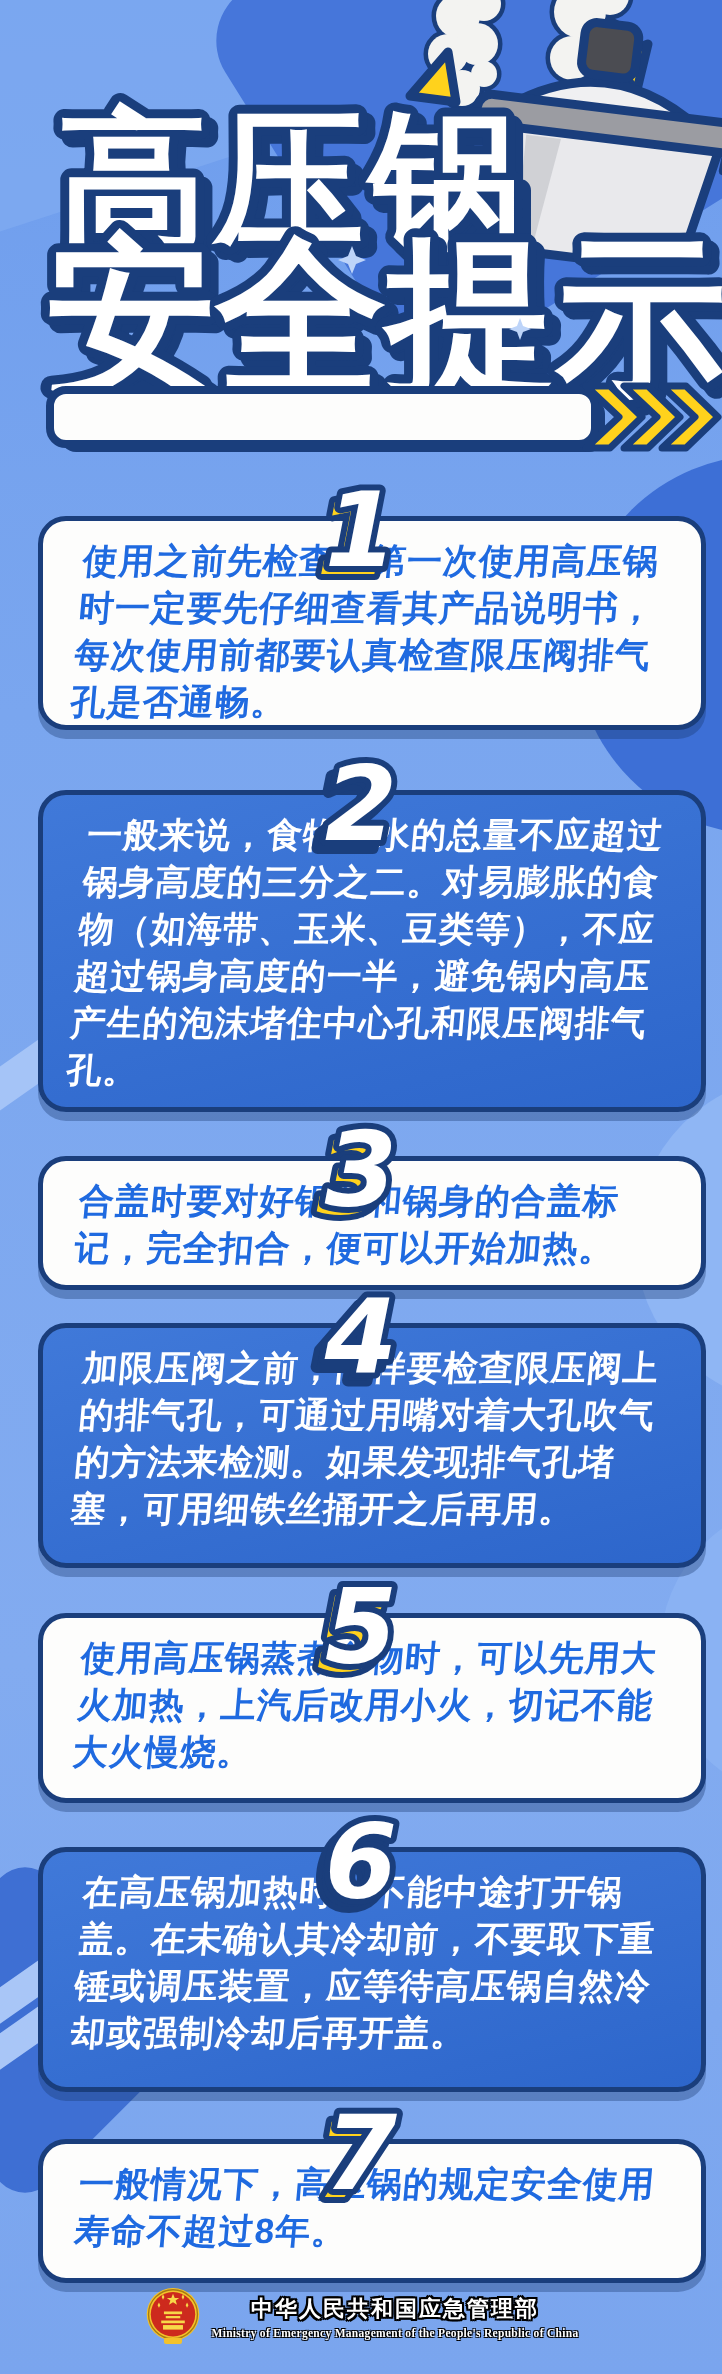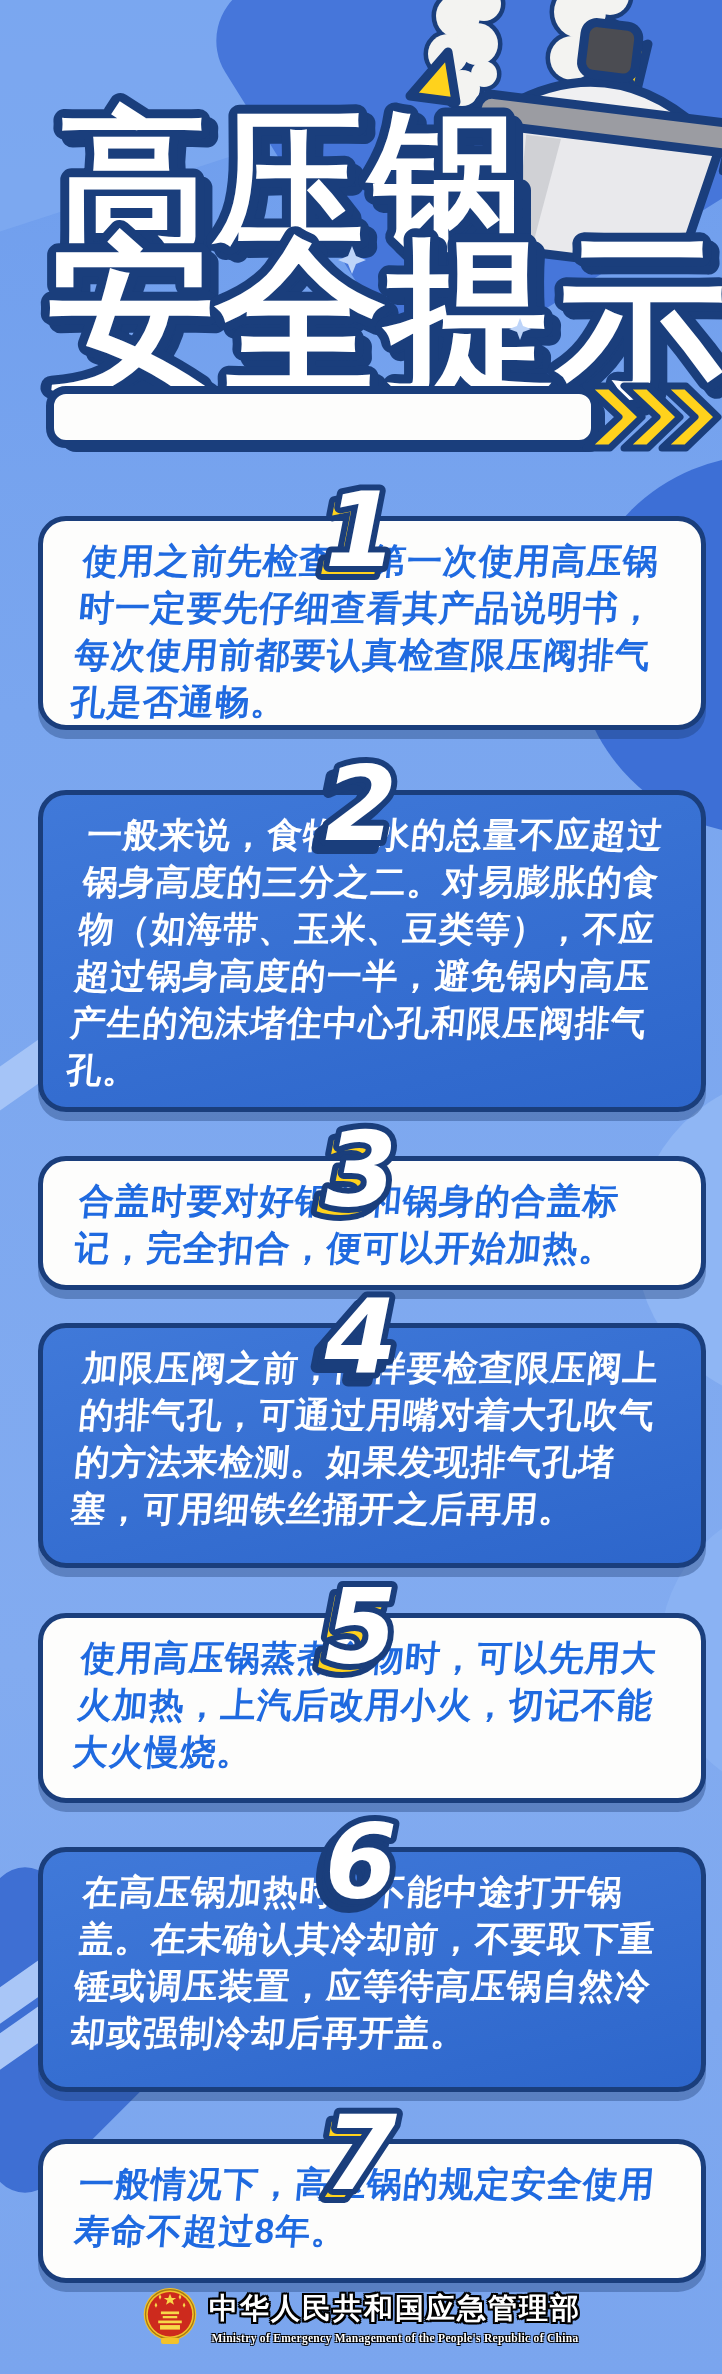--- a/index.html
+++ b/index.html
@@ -62,21 +62,21 @@
   .c3{top:1156px;height:134px;}
   .c4{top:1323px;height:245px;}
   .c5{top:1613px;height:190px;}
   .c6{top:1847px;height:245px;}
   .c7{top:2139px;height:144px;}
 
   
   .footer{position:absolute;left:0;top:2284px;width:722px;display:flex;align-items:center;justify-content:center;gap:10px;z-index:3;}
   .emblem{width:58px;height:64px;}
   .footer-text{display:flex;flex-direction:column;align-items:center;}
-  .org-cn{font-size:29px;font-weight:900;color:#ffffff;letter-spacing:2px;white-space:nowrap;
+  .org-cn{font-size:22px;font-weight:900;color:#ffffff;letter-spacing:2px;white-space:nowrap;
     text-shadow:-2px -2px 0 #000,2px -2px 0 #000,-2px 2px 0 #000,2px 2px 0 #000,0 -2px 0 #000,0 2px 0 #000,-2px 0 0 #000,2px 0 0 #000;}
   .org-en{font-family:"Liberation Serif","DejaVu Serif",serif;font-size:11.5px;font-weight:bold;color:#ffffff;letter-spacing:.3px;margin-top:3px;white-space:nowrap;
     text-shadow:-1px -1px 0 #000,1px -1px 0 #000,-1px 1px 0 #000,1px 1px 0 #000;}
 </style>
 </head>
 <body>
 
 <div class="deco deco-light-band"></div>
 <div class="deco deco-dark-corner"></div>
 <div class="deco deco-circle-1"></div>

